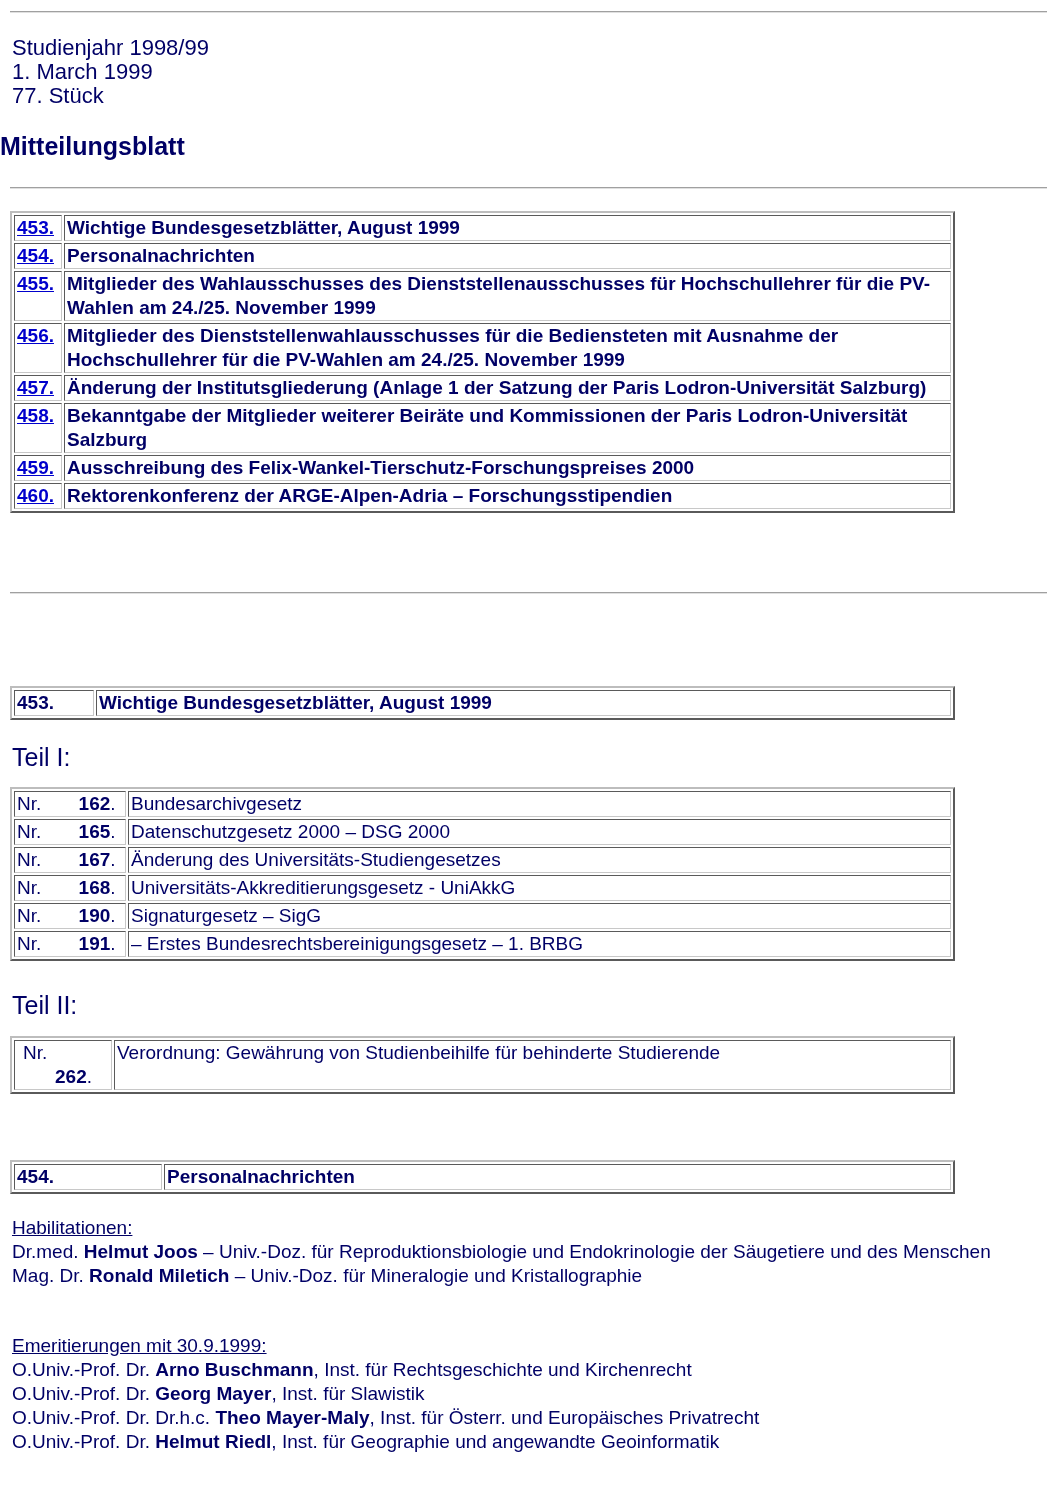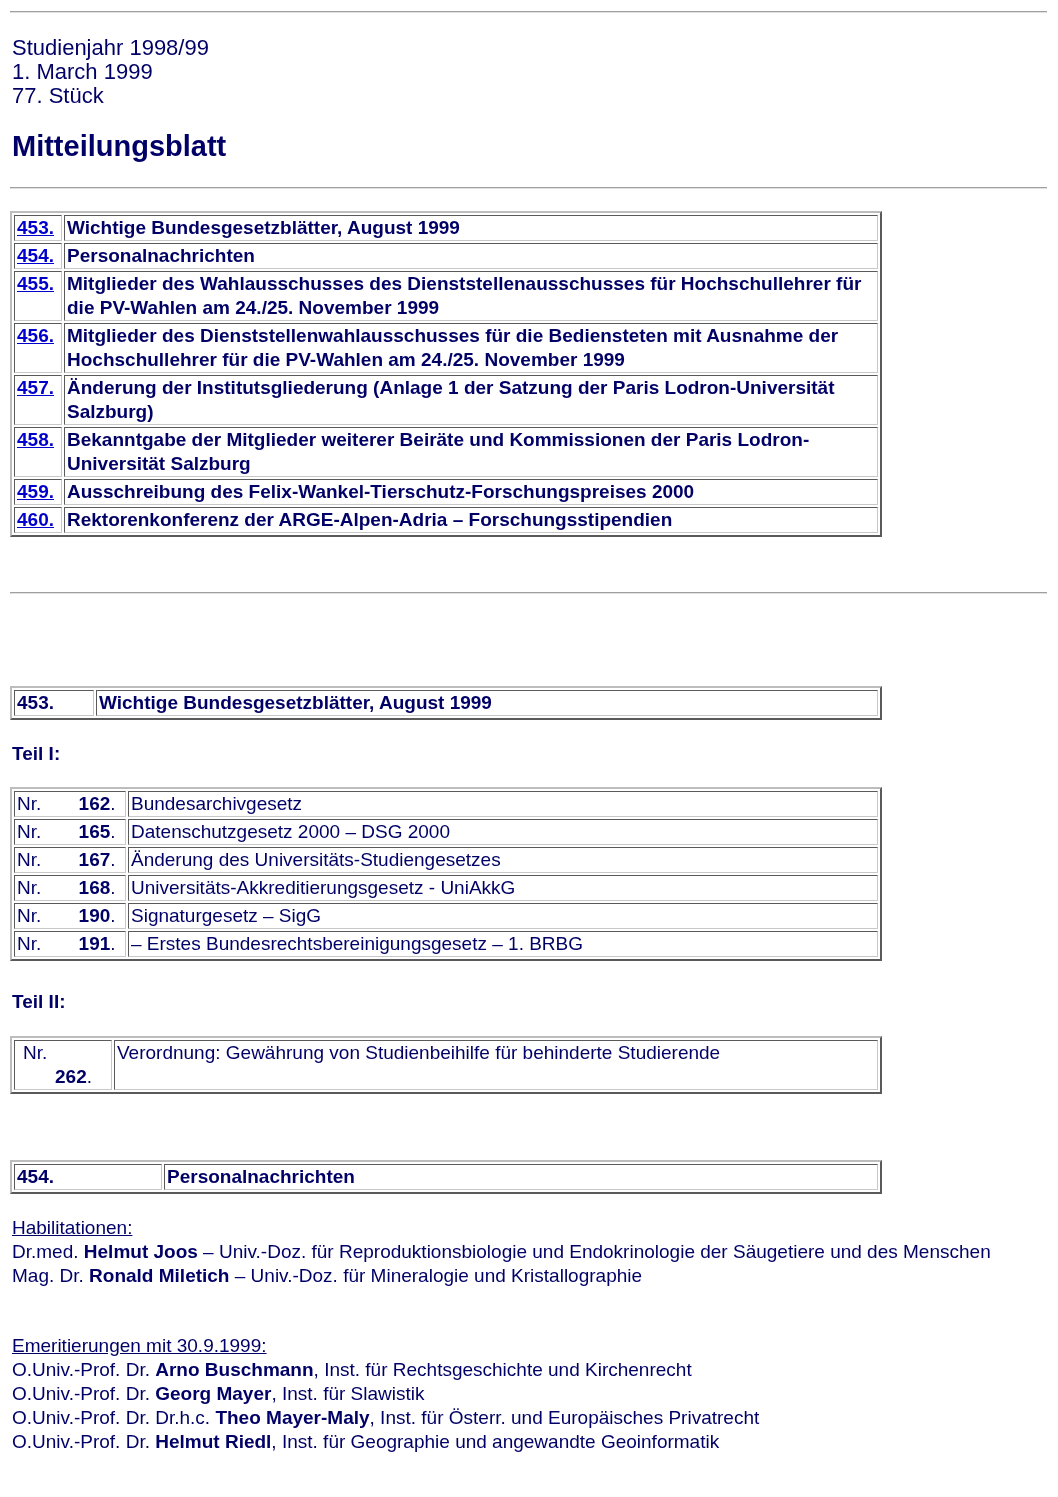--- a/index.html
+++ b/index.html
@@ -3,38 +3,38 @@
 <meta charset="utf-8">
 <style>
   html, body { margin: 0; padding: 0; background: #ffffff; }
   body {
     width: 1058px; height: 1497px; position: relative; overflow: hidden;
     font-family: "Liberation Sans", sans-serif; color: #000066; font-size: 19px;
   }
   .hr { position: absolute; left: 10px; width: 1037px; height: 0; border-top: 1px solid #a0a0a0; border-bottom: 1px solid #e0e0e0; }
   .meta { position: absolute; left: 12px; top: 36px; line-height: 24px; font-size: 22px; }
   .meta div { white-space: nowrap; }
-  .title { position: absolute; left: 12px; top: 128px; font-size: 29px; font-weight: bold; margin: 0; line-height: 36px; }
+  .title { position: absolute; left: 0; top: 128px; font-size: 25px; font-weight: bold; margin: 0; line-height: 36px; }
 
   table.bt {
-    position: absolute; left: 10px; width: 872px;
+    position: absolute; left: 10px; width: 945px;
     border-collapse: separate; border-spacing: 2px;
     border: 2px solid; border-color: #bdbdbd #5a5a5a #5a5a5a #bdbdbd;
     background: #ffffff;
   }
   table.bt td {
     border: 1px solid; border-color: #5a5a5a #c8c8c8 #c8c8c8 #5a5a5a;
     padding: 0 2px; vertical-align: top; line-height: 24px; font-size: 19px;
   }
   .toc td { font-weight: bold; }
   .toc td.num { width: 42px; white-space: nowrap; }
   .toc a { color: #0000cc; text-decoration: underline; font-weight: bold; }
 
   .sec td { font-weight: bold; }
-  .teil { position: absolute; left: 12px; font-weight: bold; font-size: 19px; }
+  .teil { position: absolute; left: 12px; font-weight: normal; font-size: 25px; }
 
   .law td { font-weight: normal; }
   .law td b { font-weight: bold; margin-left: 32px; }
 
   .block { position: absolute; left: 12px; width: 1030px; line-height: 24px; font-size: 19px; }
   .block .head { text-decoration: underline; }
 </style>
 </head>
 <body>
 

